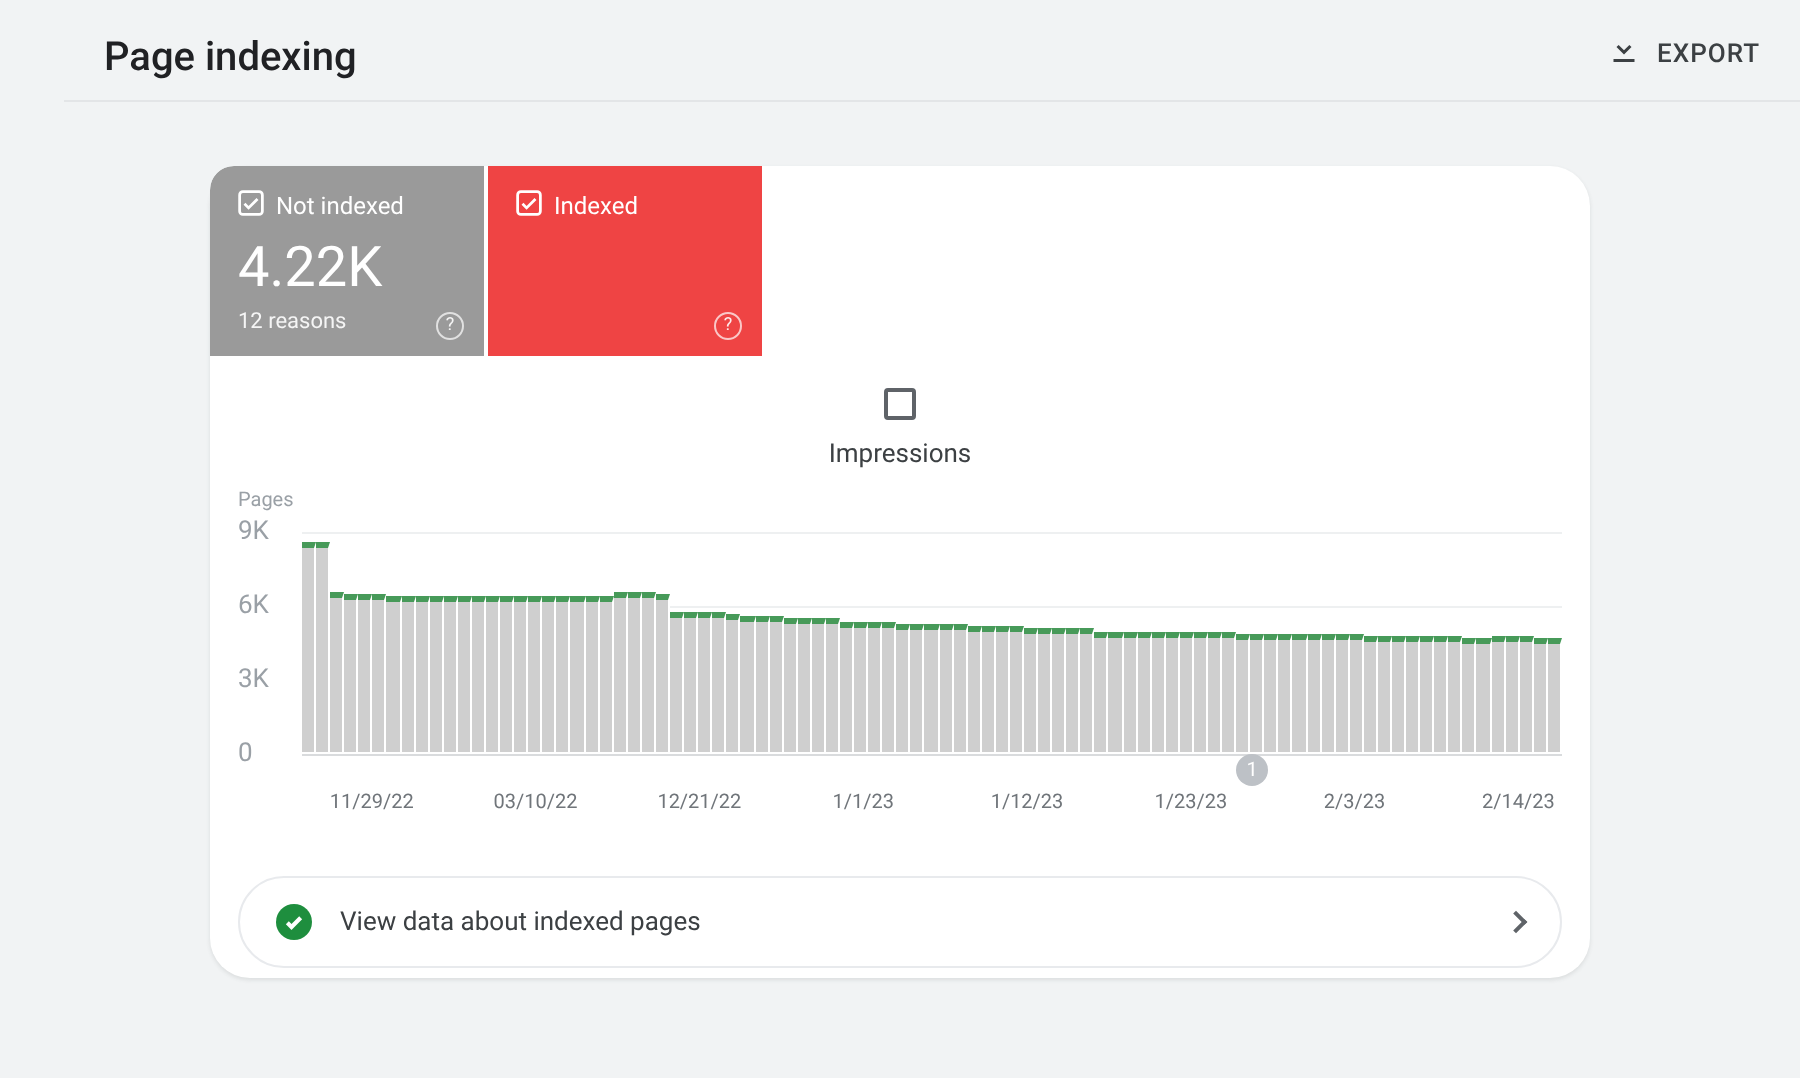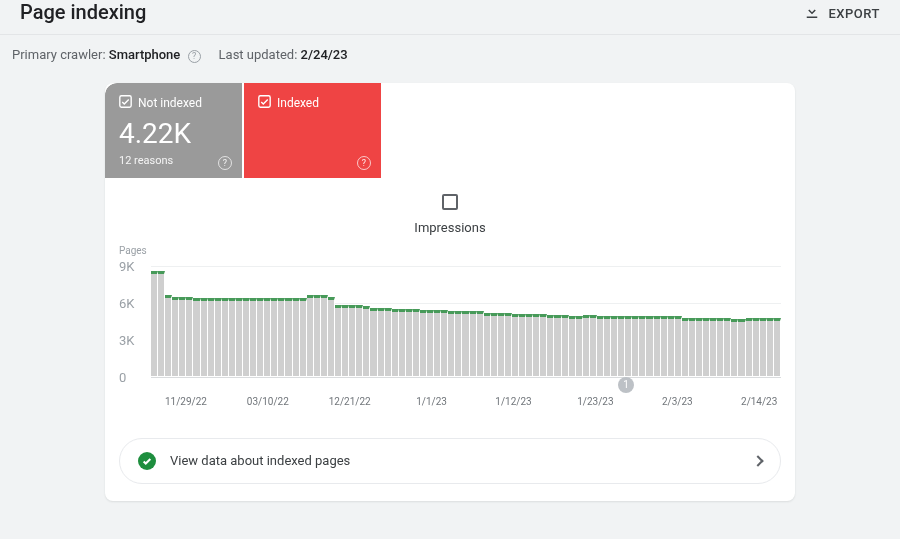--- a/index.html
+++ b/index.html
@@ -4,23 +4,24 @@
 <style>
   * { box-sizing: border-box; margin: 0; padding: 0; }
   html, body {
     width: 900px; height: 539px;
     font-family: "Google Sans", Roboto, Arial, sans-serif;
     background: #f1f3f4;
     color: #3c4043;
     -webkit-font-smoothing: antialiased;
   }
   .top-bar {
-    display: flex; align-items: flex-end; justify-content: space-between;
-    padding: 0 20px 10px 20px;
+    display: flex; align-items: flex-start; justify-content: space-between;
+    padding: 16px 20px 10px 20px;
     border-bottom: 1px solid #e3e5e7;
+    margin-left: 32px;
   }
   .page-title {
     font-size: 20px; font-weight: 500; color: #202124;
   }
   .export-btn {
     display: flex; align-items: center; gap: 8px;
     font-size: 13px; font-weight: 500; letter-spacing: .5px;
     color: #3c4043; cursor: pointer;
   }
   .export-btn svg { width: 18px; height: 18px; fill: #3c4043; }
@@ -39,23 +40,23 @@
   .sub-right { display: flex; align-items: center; gap: 18px; }
   .crawler strong, .updated strong { color: #202124; font-weight: 500; }
   .help-circ {
     width: 13px; height: 13px; border: 1px solid #9aa0a6; border-radius: 50%;
     display: inline-flex; align-items: center; justify-content: center;
     font-size: 9px; color: #9aa0a6; margin-left: 4px; cursor: pointer;
   }
 
   .card {
     width: 690px; margin: 8px auto 0;
-    background: #fff; border-radius: 8px;
+    background: #fff; border-radius: 20px;
     box-shadow: 0 1px 2px rgba(60,64,67,.12);
-    padding-bottom: 17px;
+    padding-bottom: 5px;
   }
   .tiles {
     display: flex; gap: 2px;
     border-top-left-radius: 12px; overflow: hidden;
   }
   .tile {
     position: relative;
     width: 137px; height: 95px;
     padding: 12px 14px 10px;
     color: #fff;
@@ -148,29 +149,20 @@
     <span>
       <svg viewBox="0 0 24 24">
           <path d="M5 20h14v-2H5v2zm7-18v10.17l3.59-3.58L17 10l-5 5-5-5 1.41-1.41L12 12.17V2h0z"></path>
         </svg>
     </span>
     <span>EXPORT</span>
   </div>
 </div>
 
 <div class="sub-bar">
-  <div class="sub-right">
-    <div class="crawler">
-      <span>Primary crawler: </span><strong>Smartphone</strong>
-      <span class="help-circ">?</span>
-    </div>
-    <div class="updated">
-      <span>Last updated: </span><strong>2/24/23</strong>
-    </div>
-  </div>
 </div>
 
 <div class="card">
   <div class="tiles">
     <div class="tile gray">
       <div class="tile-label">
         <span>
           <svg viewBox="0 0 16 16">
               <rect x="1" y="1" width="14" height="14" rx="2"></rect>
               <path d="M4 8.5l2.5 2.5L12 5.5"></path>

